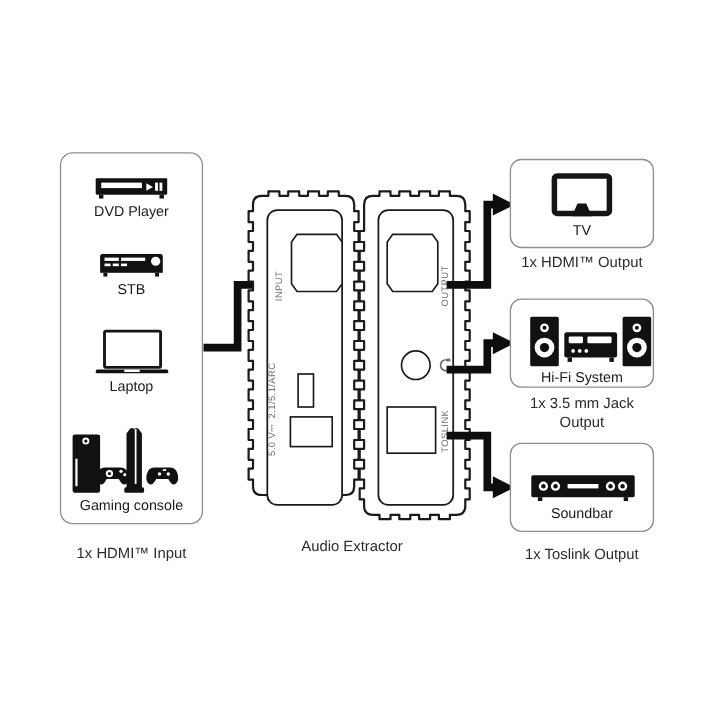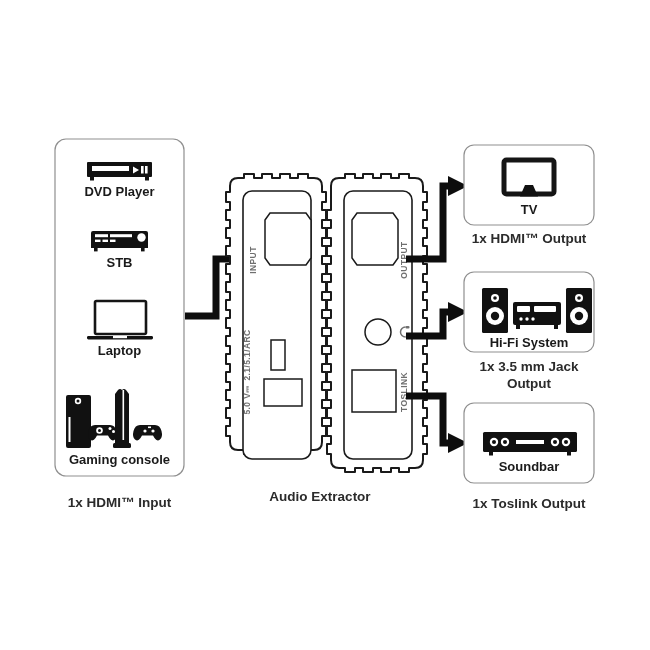--- a/index.html
+++ b/index.html
@@ -13,21 +13,20 @@
     font-family: "Liberation Sans", sans-serif;
     color: #1a1a1a;
     overflow: hidden;
     position: relative;
   }
   #stage {
     position: absolute;
     left: 0; top: 0;
     width: 534px;
     height: 650px;
-    font-weight: bold;
   }
   svg#diagram {
     position: absolute;
     left: 0; top: 0;
     width: 650px;
     height: 650px;
   }
   .cap {
     font-family: "Liberation Sans", sans-serif;
     font-size: 13.5px;

